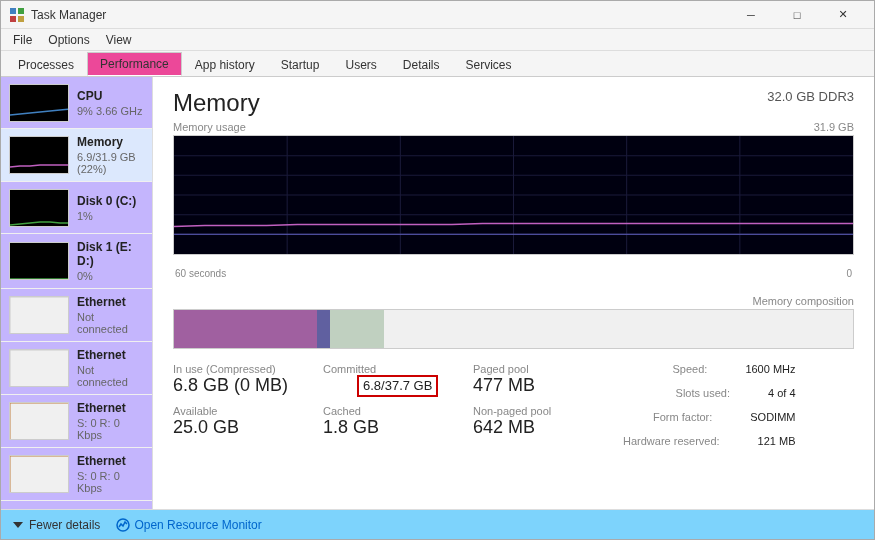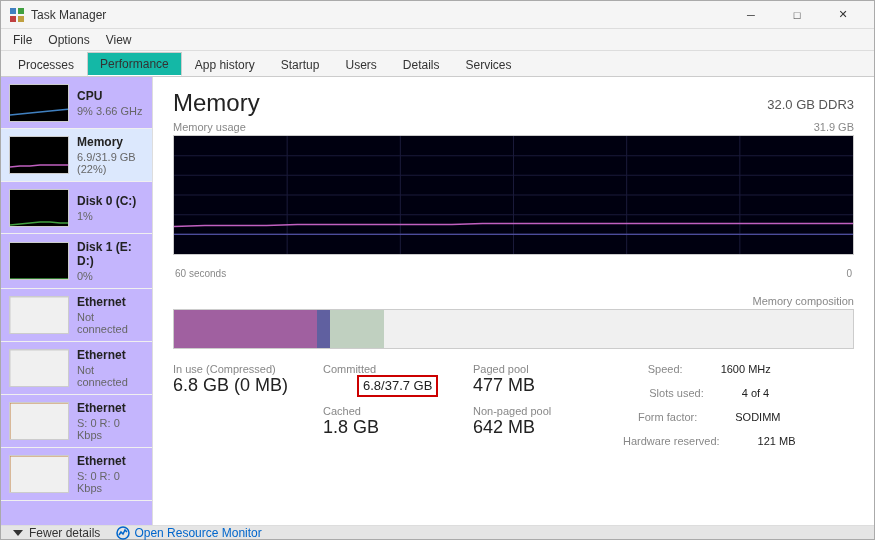--- a/index.html
+++ b/index.html
@@ -85,21 +85,21 @@
       font-size: 12px;
       color: #333;
       cursor: pointer;
       border: 1px solid transparent;
       border-bottom: none;
       height: 24px;
       display: flex;
       align-items: center;
     }
     .tab.active {
-      background: #14b8a6;
+      background: #ec4899;
       border-color: #ccc;
       border-bottom: 1px solid #fff;
     }
     .main-content {
       display: flex;
       flex: 1;
       overflow: hidden;
     }
     .sidebar {
       width: 152px;
@@ -158,21 +158,20 @@
     }
     .detail-title {
       font-size: 24px;
       font-weight: 300;
       color: #222;
     }
     .detail-subtitle {
       font-size: 13px;
       color: #555;
       text-align: right;
-      margin-top: 8px;
     }
     .chart-section {
       padding: 0 20px;
     }
     .chart-label {
       font-size: 11px;
       color: #888;
       display: flex;
       justify-content: space-between;
       margin-bottom: 2px;
@@ -255,36 +254,36 @@
       display: inline-block;
       border: 2px solid #c00;
       padding: 1px 4px;
     }
     .stat-right-col {
       font-size: 12px;
       color: #333;
     }
     .stat-right-row {
       display: flex;
-      justify-content: center;
+      justify-content: flex-end;
       gap: 20px;
       margin-bottom: 4px;
     }
     .stat-right-label {
       color: #888;
       font-size: 11px;
     }
     .stat-right-value {
       color: #222;
       font-size: 11px;
       margin-left: 18px;
     }
     .footer-bar {
-      height: 14px;
-      background: #e5e5e5;
+      height: 30px;
+      background: #7dd3fc;
       border-top: 1px solid #ddd;
       display: flex;
       align-items: center;
       padding: 0 10px;
       gap: 16px;
     }
     .footer-btn {
       display: flex;
       align-items: center;
       gap: 4px;
@@ -494,20 +493,24 @@
         </div>
       </div>
 
       <div class="stats-section">
 
         <div class="stat-col">
           <div class="stat-item">
             <div class="stat-label">In use (Compressed)</div>
             <div class="stat-value">6.8 GB (0 MB)</div>
           </div>
+          <div class="stat-item">
+            <div class="stat-label">Available</div>
+            <div class="stat-value">25.0 GB</div>
+          </div>
         </div>
 
         <div class="stat-col">
           <div class="stat-item">
             <div class="stat-label">Committed</div>
             <div class="stat-value small">
               <span class="stat-highlighted">6.8/37.7 GB</span>
             </div>
           </div>
           <div class="stat-item">

